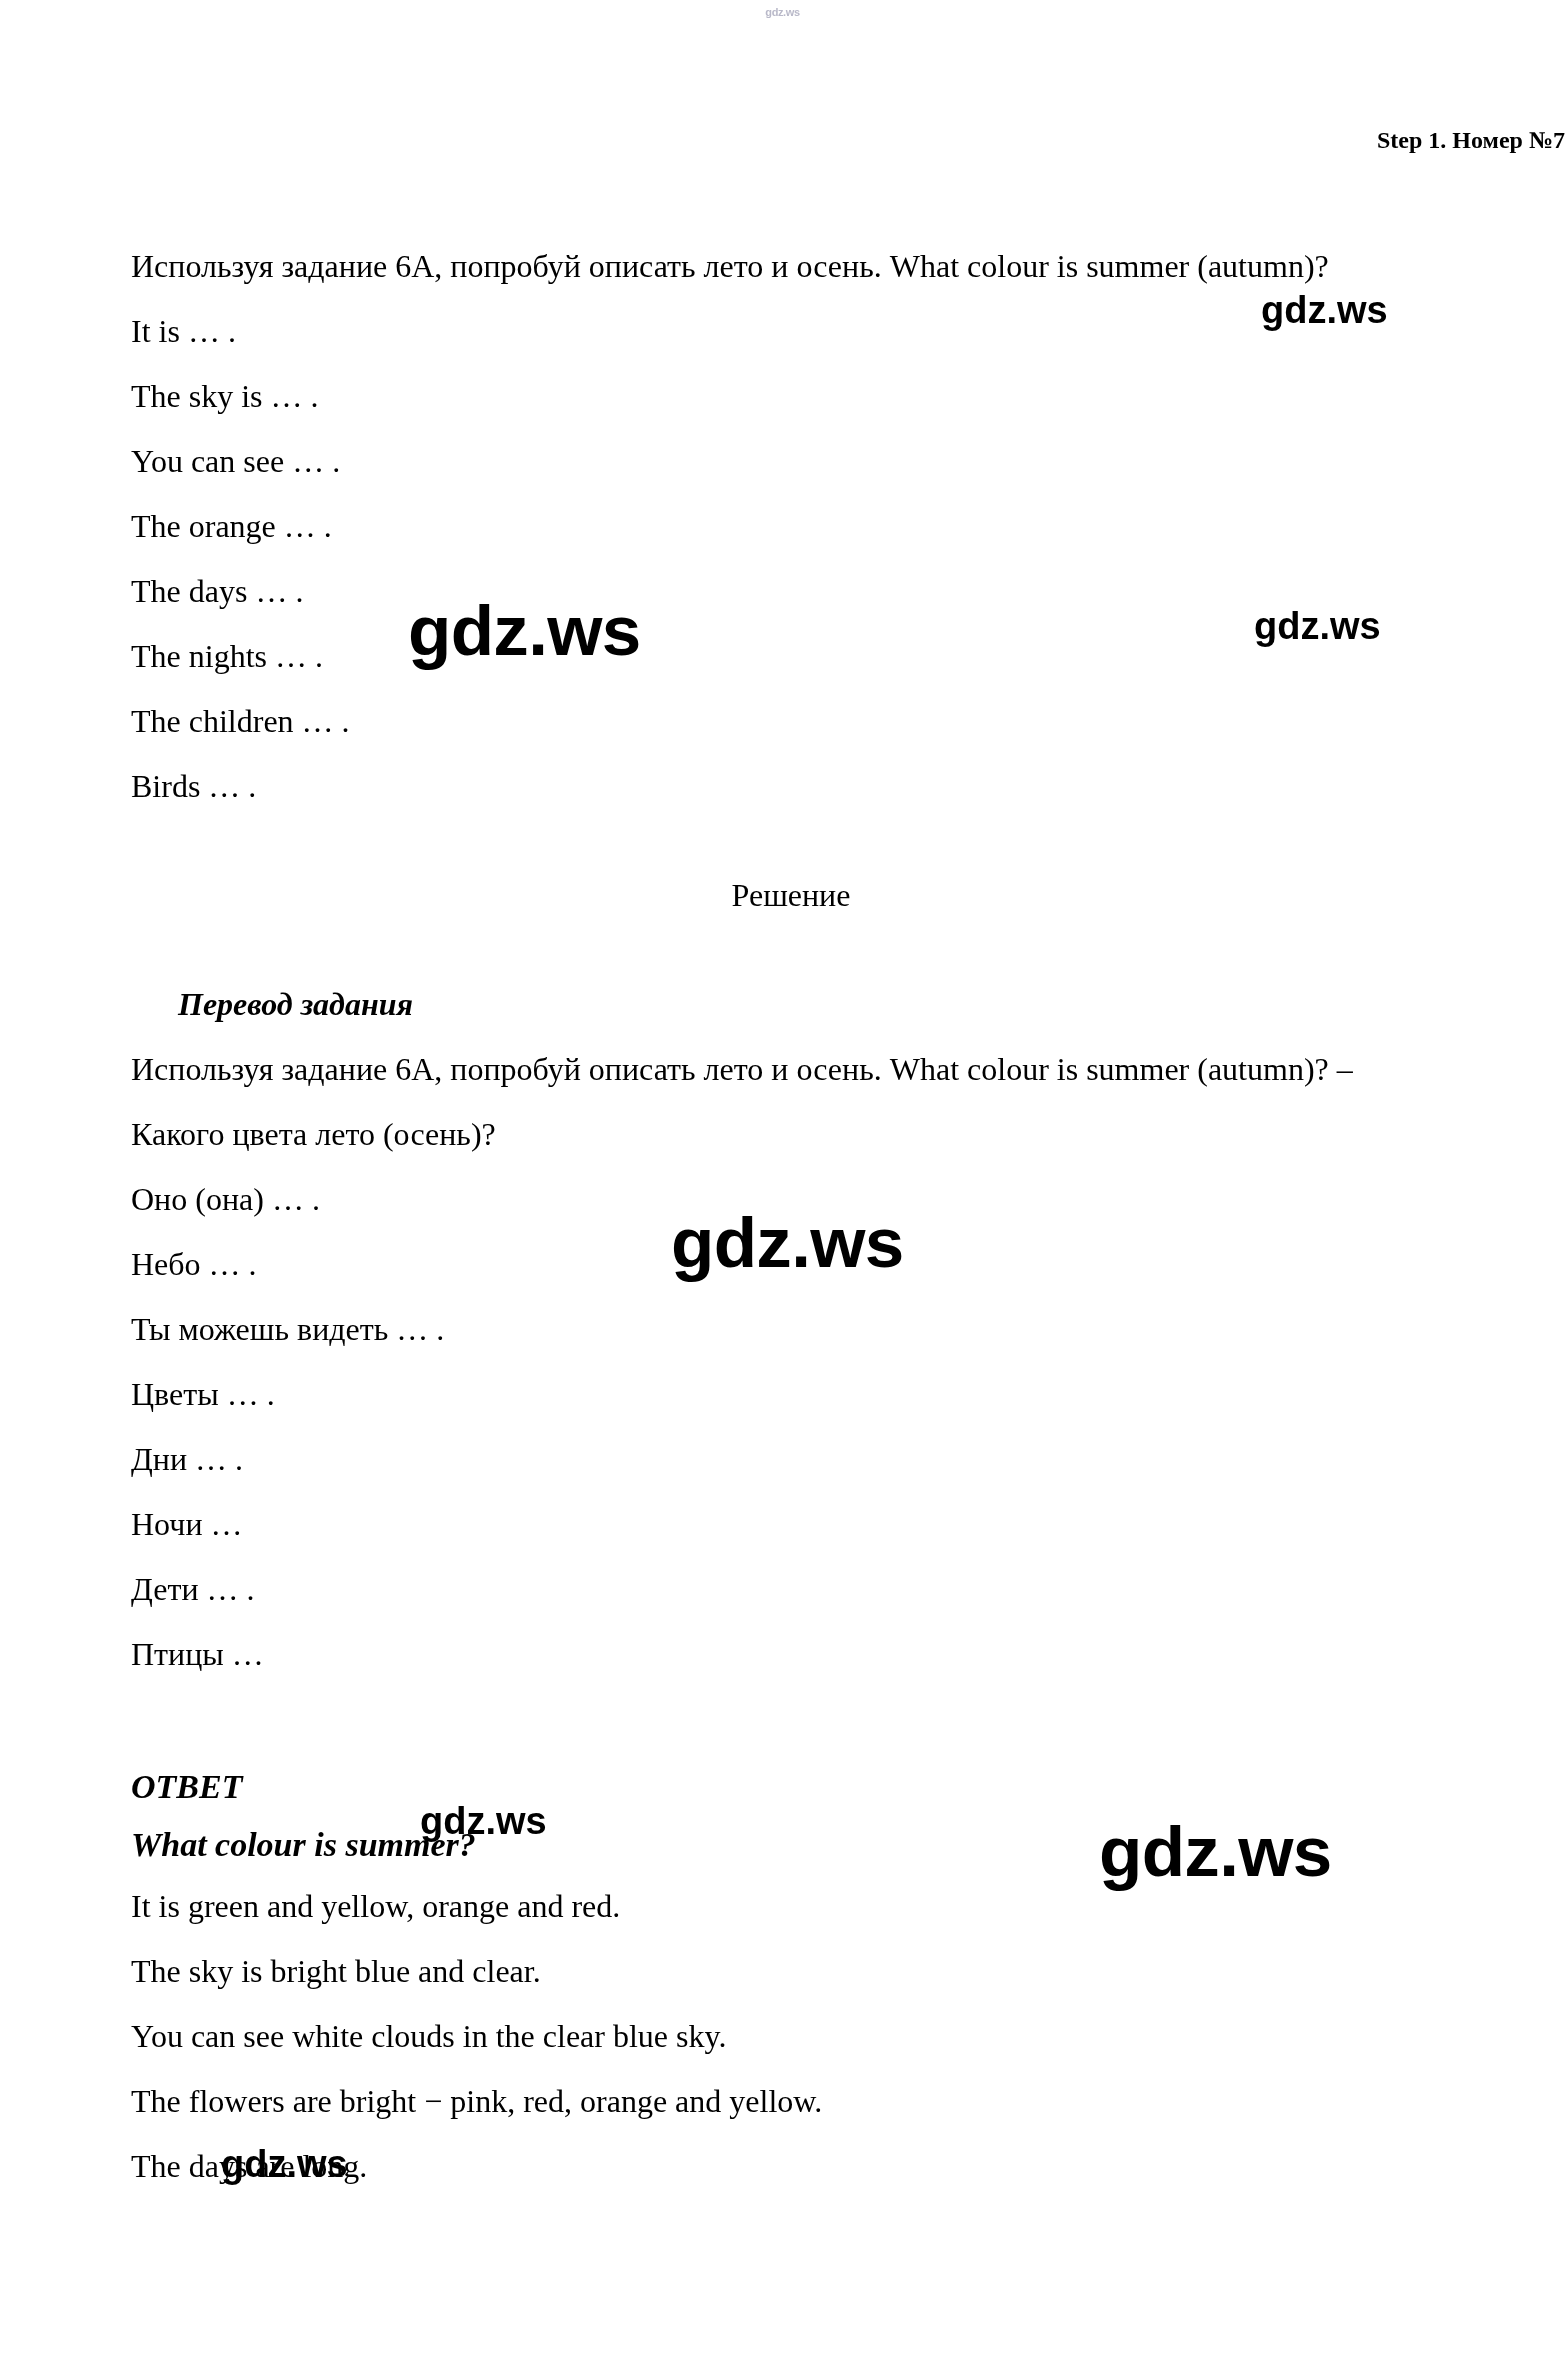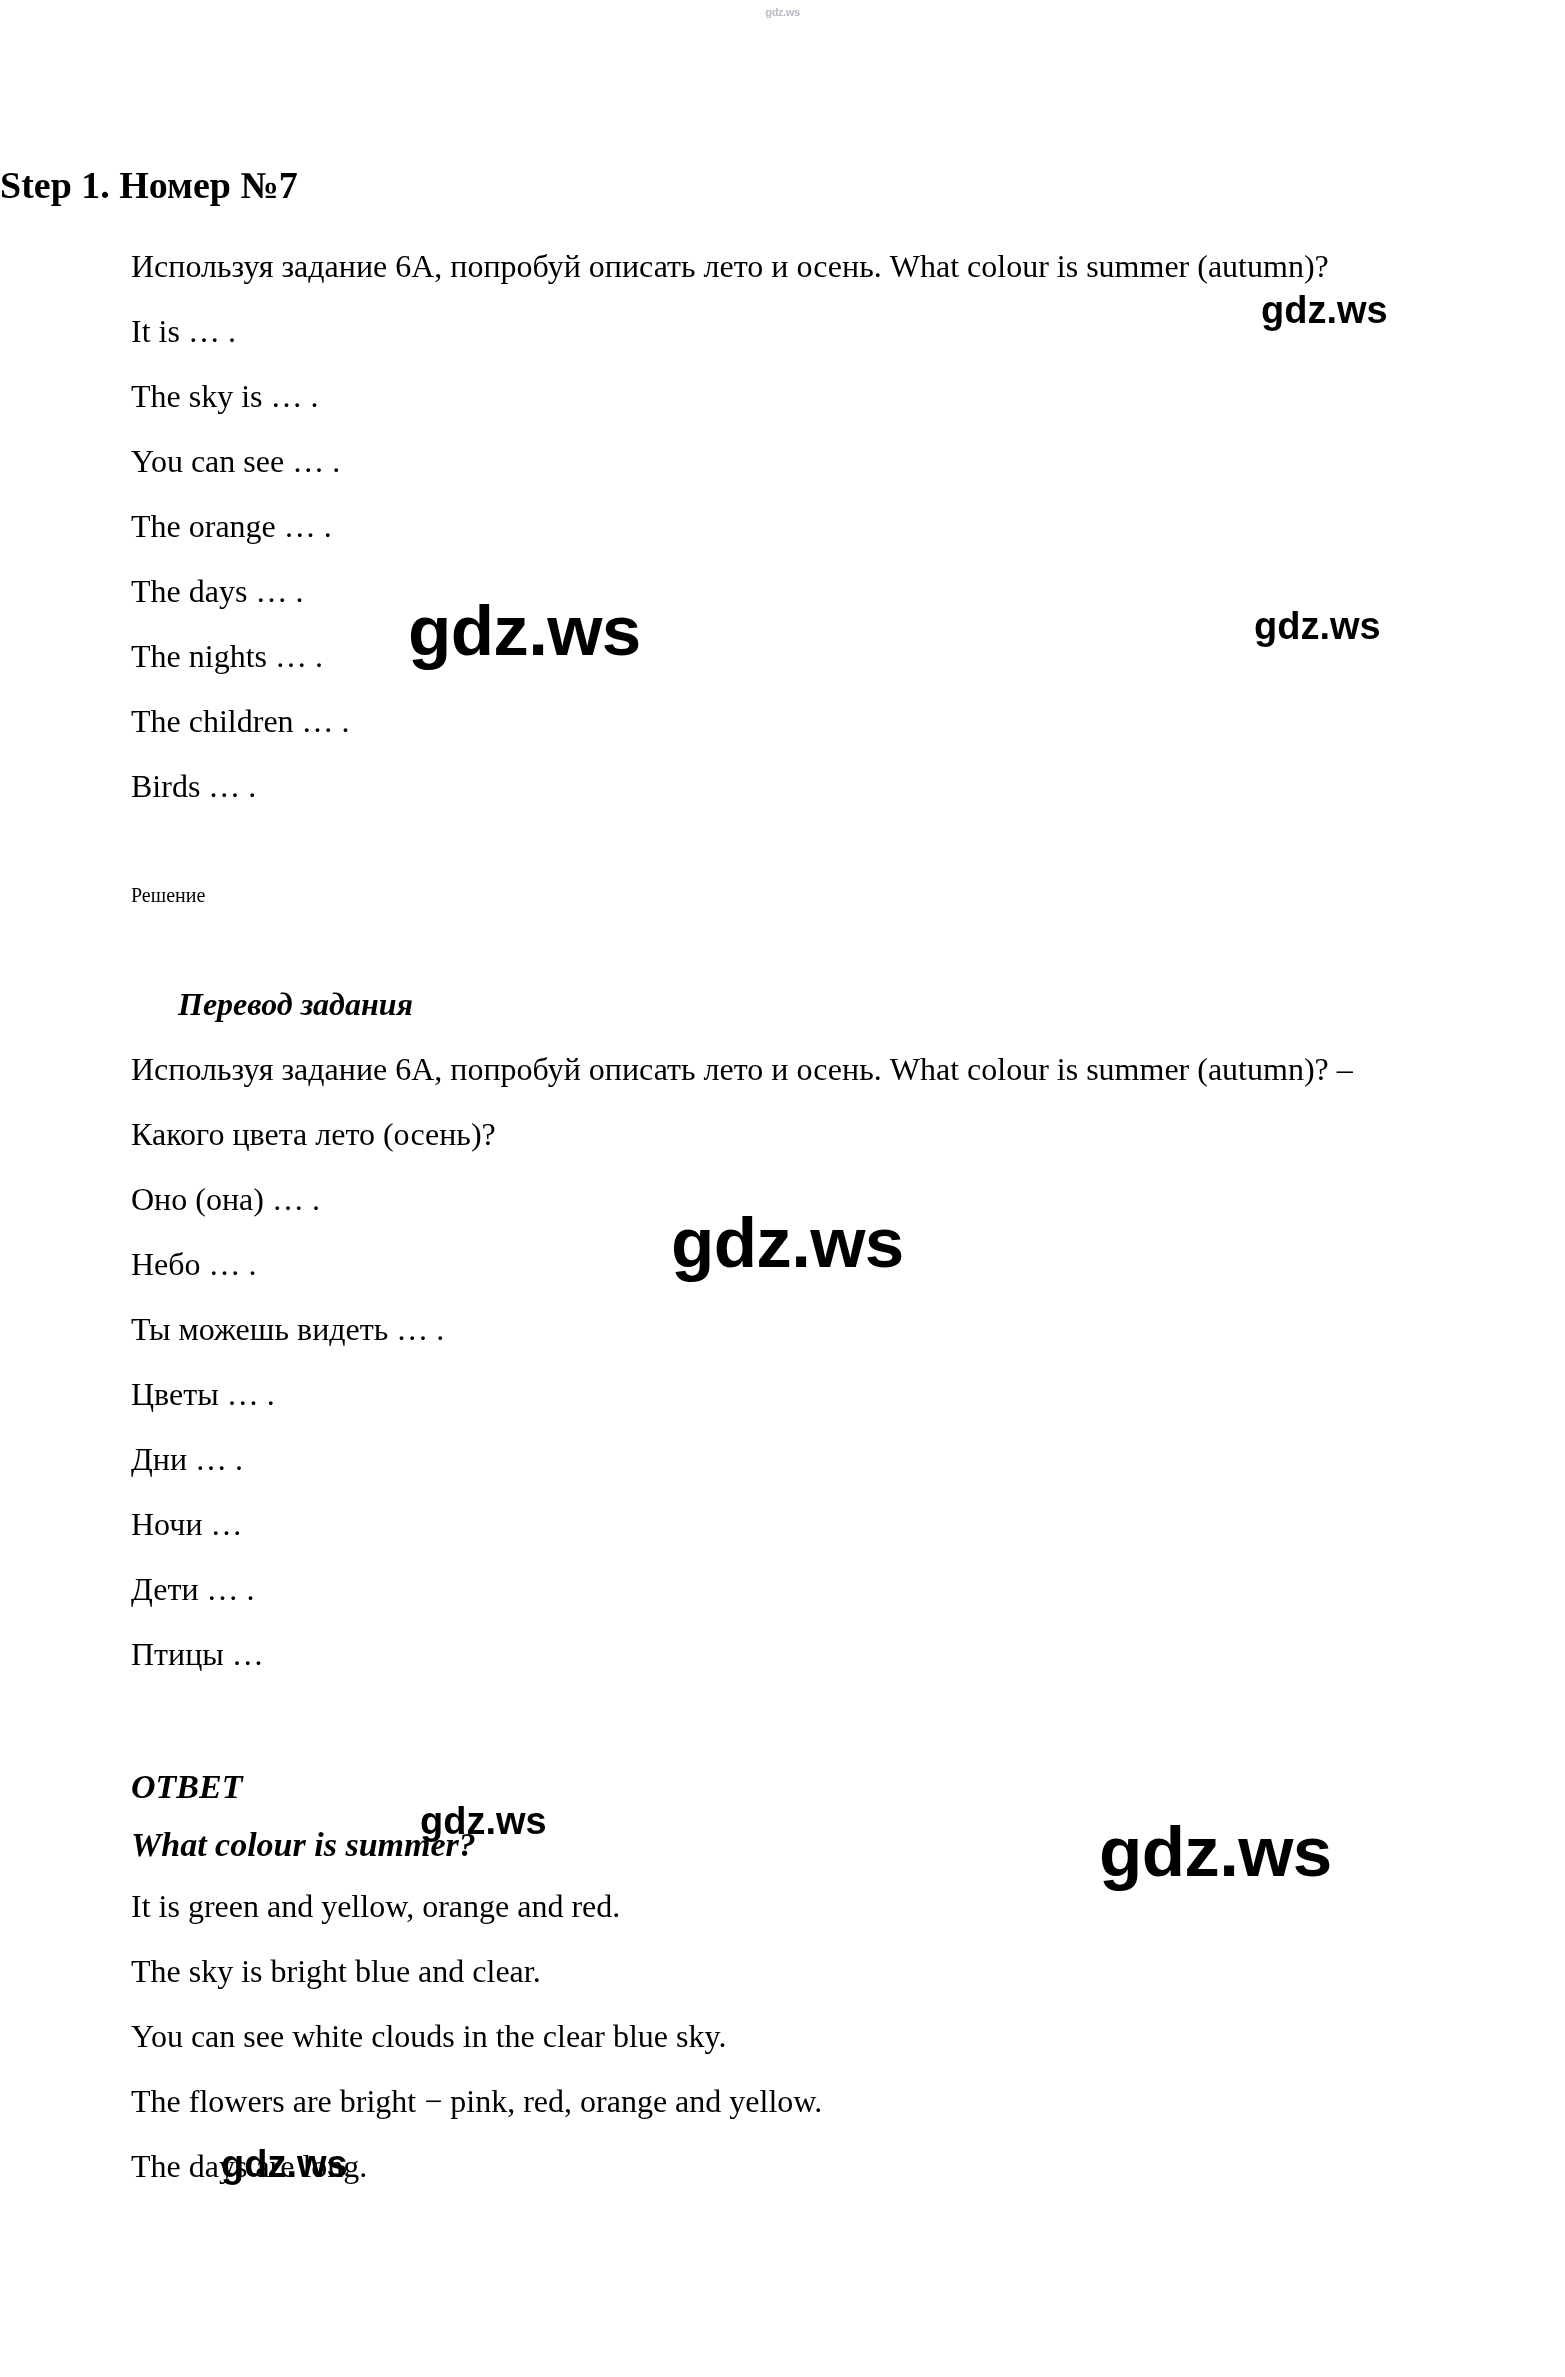--- a/index.html
+++ b/index.html
@@ -30,44 +30,44 @@
     font-weight: bold;
     font-size: 11px;
     color: #b9b9c9;
     letter-spacing: -0.4px;
   }
   .title {
     position: absolute;
     top: 127px;
     left: 0;
     width: 100%;
-    text-align: left;
-    font-size: 38px;
+    text-align: right;
+    font-size: 24px;
     font-weight: bold;
     font-family: "Liberation Serif", serif;
-    margin-top: 36px;
   }
   .content {
     position: absolute;
     left: 131px;
     top: 234px;
     width: 1320px;
   }
   .line {
     font-size: 32px;
     line-height: 65px;
     white-space: pre-wrap;
   }
   .para {
     font-size: 32px;
     line-height: 65px;
     width: 1313px;
   }
   .centered {
-    font-size: 20px;
+    text-align: center;
+    font-size: 32px;
     line-height: 65px;
   }
   .spacer-lg { height: 71px; }
   .spacer-md { height: 44px; }
   .bold-italic {
     font-weight: bold;
     font-style: italic;
     font-size: 32px;
     line-height: 65px;
     margin-left: 47px;

